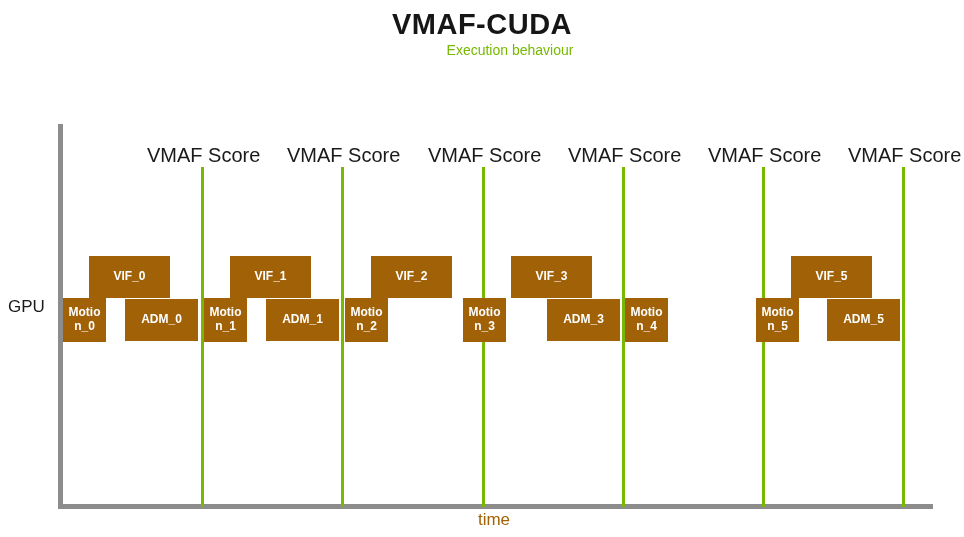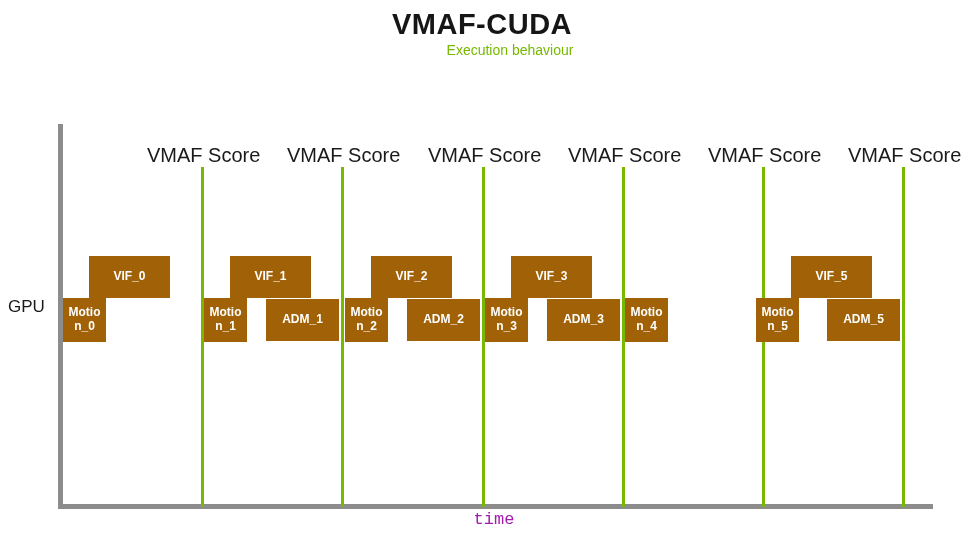--- a/index.html
+++ b/index.html
@@ -60,22 +60,21 @@
     color: #1A1A1A;
     margin-top: 10px;
   }
   .time-label {
     position: absolute;
     left: 444px;
     top: 510px;
     width: 100px;
     text-align: center;
     font-size: 17px;
-    color: #a21caf;
-    font-family: Liberation Mono, monospace;
+    color: #a16207;
   }
   .score-line {
     position: absolute;
     top: 167px;
     width: 3px;
     height: 340px;
     background: #76B900;
   }
   .score-label {
     position: absolute;
@@ -128,36 +127,36 @@
   <div class="gpu-label">GPU</div>
   <div class="time-label">time</div>
 
   <div class="y-axis"></div>
   <div class="x-axis"></div>
 
   <div class="score-label" style="left:147px">VMAF Score</div>
   <div class="score-line" style="left:201px"></div>
   <div class="box motion" style="left:63px">Motion_0</div>
   <div class="box vif" style="left:89px">VIF_0</div>
+  <div class="box adm" style="left:125px">ADM_0</div>
 
   <div class="score-label" style="left:287px">VMAF Score</div>
   <div class="score-line" style="left:341px"></div>
   <div class="box motion" style="left:204px">Motion_1</div>
   <div class="box vif" style="left:230px">VIF_1</div>
   <div class="box adm" style="left:266px">ADM_1</div>
 
   <div class="score-label" style="left:428px">VMAF Score</div>
   <div class="score-line" style="left:482px"></div>
   <div class="box motion" style="left:345px">Motion_2</div>
   <div class="box vif" style="left:371px">VIF_2</div>
-  <div class="box adm" style="left:407px">ADM_2</div>
 
   <div class="score-label" style="left:568px">VMAF Score</div>
   <div class="score-line" style="left:622px"></div>
-  <div class="box motion" style="left:485px">Motion_3</div>
+  <div class="box motion" style="left:463px">Motion_3</div>
   <div class="box vif" style="left:511px">VIF_3</div>
   <div class="box adm" style="left:547px">ADM_3</div>
 
   <div class="score-label" style="left:708px">VMAF Score</div>
   <div class="score-line" style="left:762px"></div>
   <div class="box motion" style="left:625px">Motion_4</div>
 
   <div class="score-label" style="left:848px">VMAF Score</div>
   <div class="score-line" style="left:902px"></div>
   <div class="box motion" style="left:756px">Motion_5</div>

